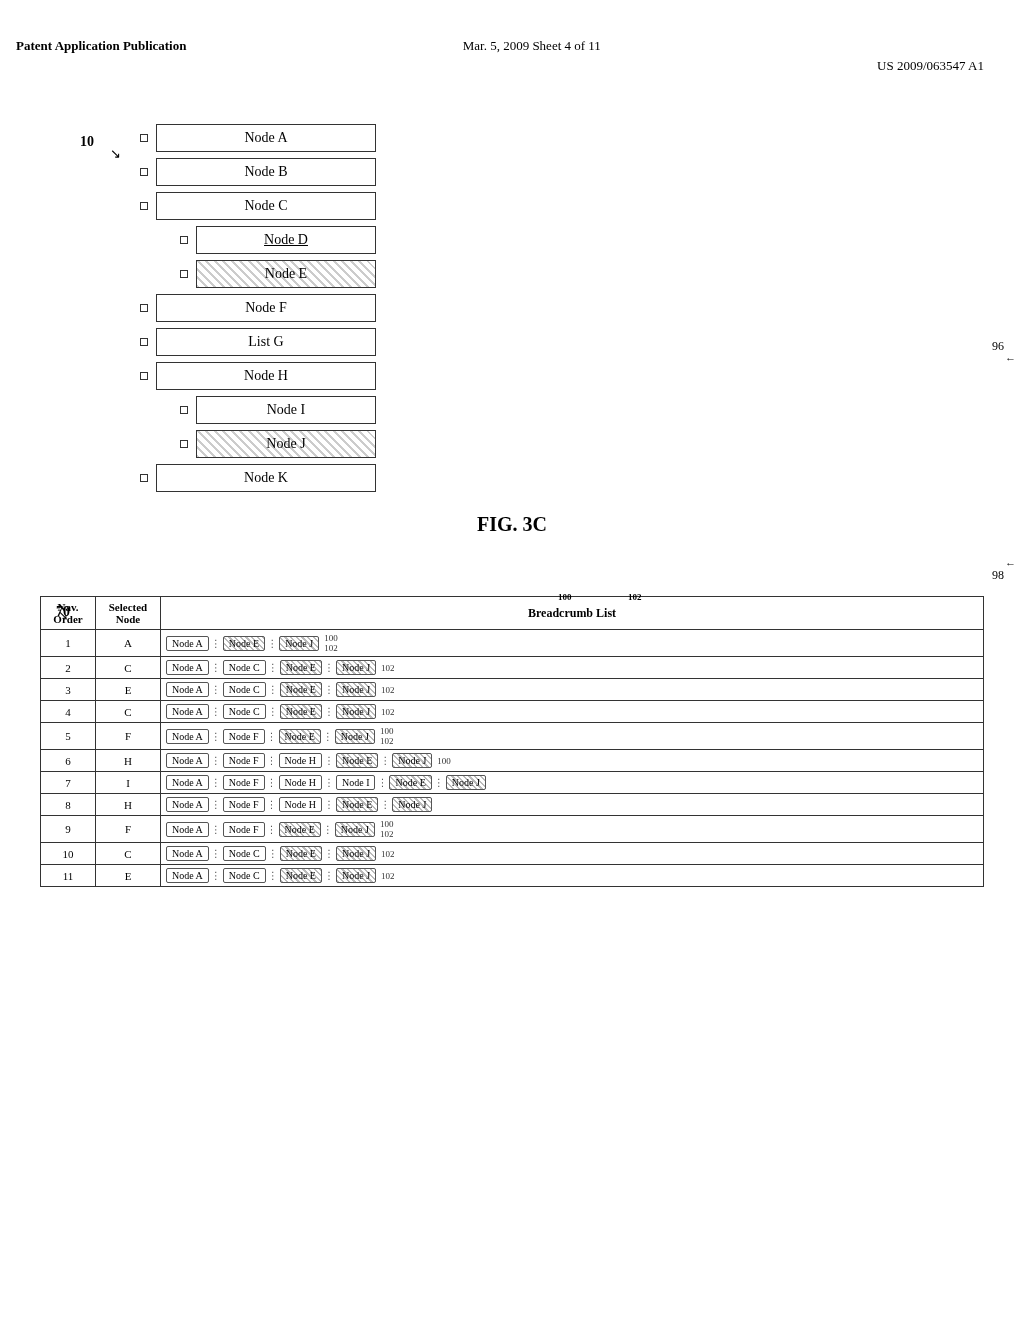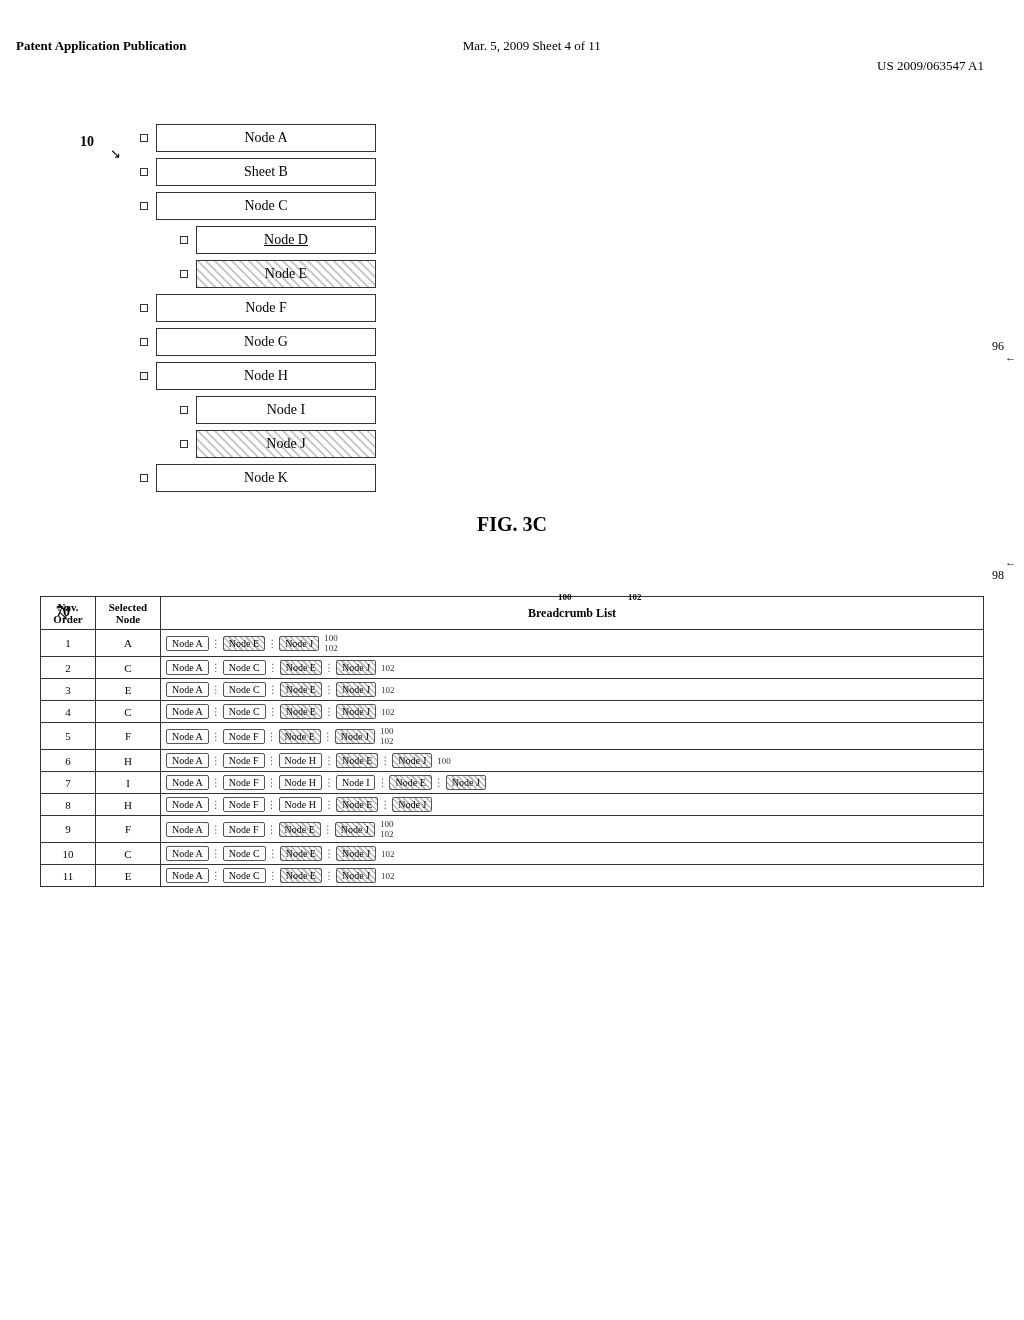--- a/index.html
+++ b/index.html
@@ -217,41 +217,41 @@
     <div style="position:absolute;right:-52px;top:432px;font-size:11px;">←</div>
 
     <div class="node-list" id="node-list-container">
 
     <div class="node-row" style="margin-left: 0px;">
           <div class="node-bullet"></div>
           <div class="node-box" style="min-width: 220px;">Node A</div>
         </div>
         <div class="node-row" style="margin-left: 0px;">
           <div class="node-bullet"></div>
-          <div class="node-box" style="min-width: 220px;">Sheet B</div>
+          <div class="node-box" style="min-width: 220px;">Node B</div>
         </div>
         <div class="node-row" style="margin-left: 0px;">
           <div class="node-bullet"></div>
           <div class="node-box" style="min-width: 220px;">Node C</div>
         </div>
         <div class="node-row" style="margin-left: 40px; text-decoration: underline;">
           <div class="node-bullet"></div>
           <div class="node-box" style="min-width: 180px;">Node D</div>
         </div>
         <div class="node-row" style="margin-left: 40px;">
           <div class="node-bullet"></div>
           <div class="node-box hatched" style="min-width: 180px;">Node E</div>
         </div>
         <div class="node-row" style="margin-left: 0px;">
           <div class="node-bullet"></div>
           <div class="node-box" style="min-width: 220px;">Node F</div>
         </div>
         <div class="node-row" style="margin-left: 0px;">
           <div class="node-bullet"></div>
-          <div class="node-box" style="min-width: 220px;">Node G</div>
+          <div class="node-box" style="min-width: 220px;">List G</div>
         </div>
         <div class="node-row" style="margin-left: 0px;">
           <div class="node-bullet"></div>
           <div class="node-box" style="min-width: 220px;">Node H</div>
         </div>
         <div class="node-row" style="margin-left: 40px;">
           <div class="node-bullet"></div>
           <div class="node-box" style="min-width: 180px;">Node I</div>
         </div>
         <div class="node-row" style="margin-left: 40px;">

